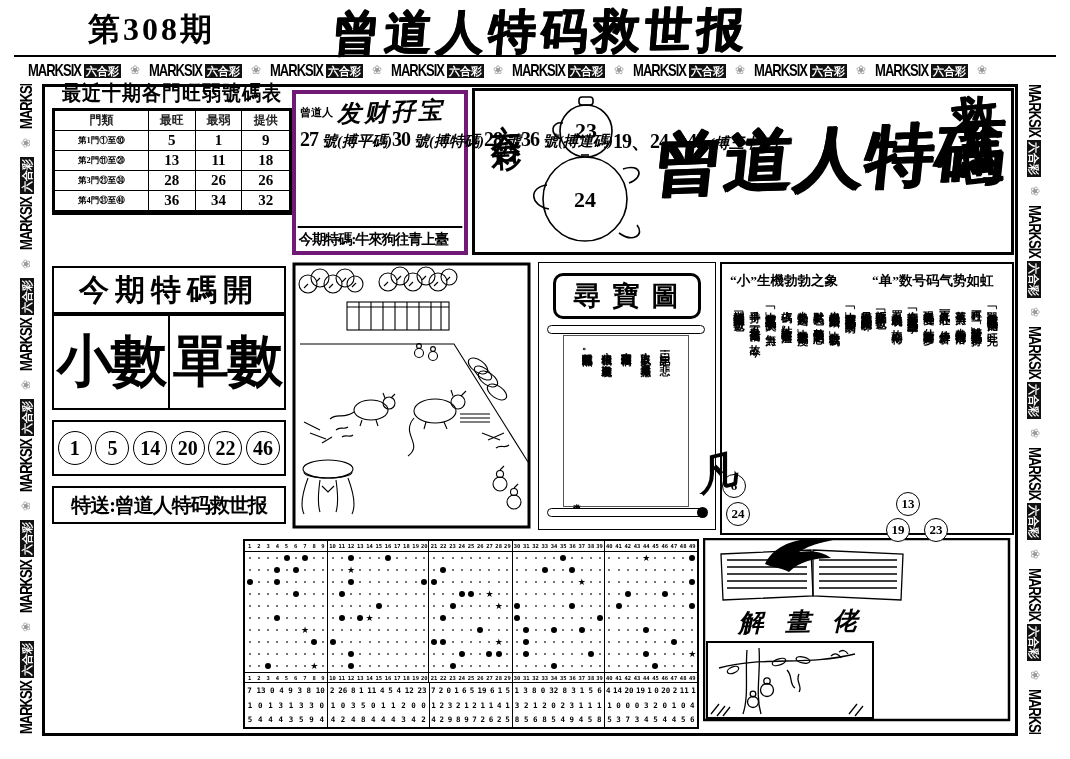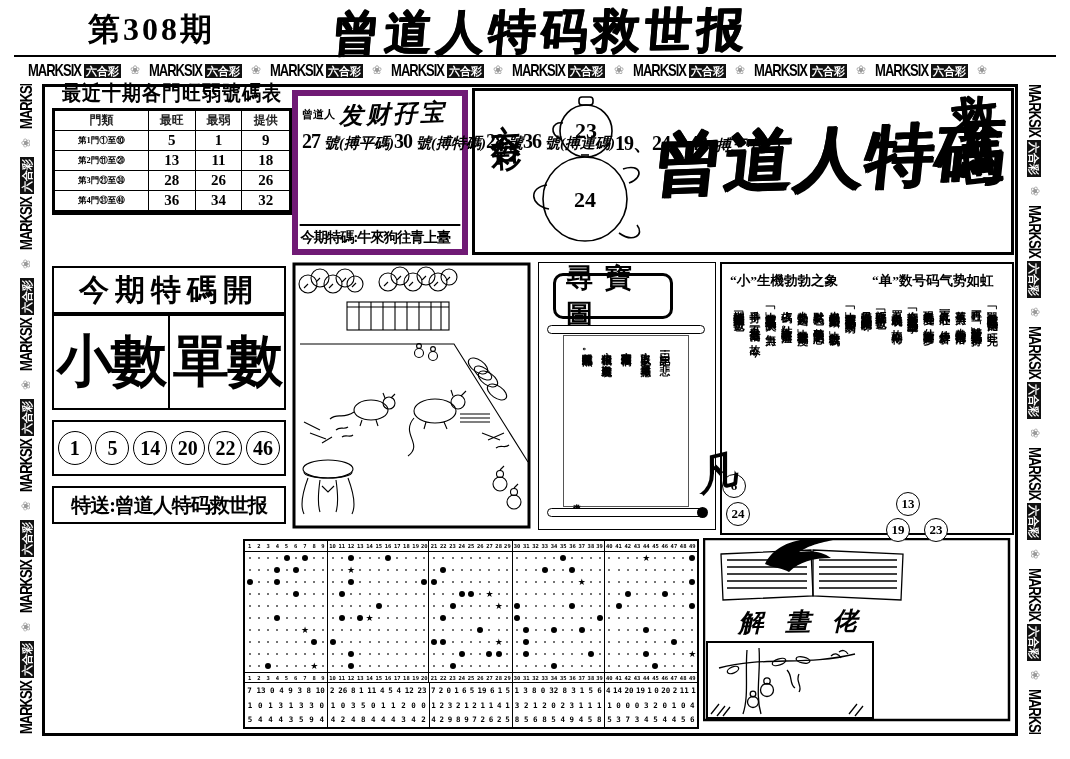--- a/index.html
+++ b/index.html
@@ -34,21 +34,21 @@
   
   .hotcold{position:absolute;left:52px;top:80px;width:240px;}
   .hc-title{font-size:19px;font-weight:900;letter-spacing:1px;text-align:center;
             transform:scaleY(1.1);margin-bottom:2px;white-space:nowrap;}
   .hc-tbl{border-collapse:collapse;width:100%;border:3px solid #000;box-shadow:0 2px 0 #000;}
   .hc-tbl th{font-size:12px;font-weight:bold;border:1px solid #000;padding:1px 0;color:#222;}
   .hc-tbl td{border:1px solid #000;text-align:center;font-size:15px;font-weight:bold;padding:1px 2px;}
   .hc-tbl td.lbl{font-size:8.5px;font-weight:bold;white-space:nowrap;padding:1px 1px;}
 
   
-  .facai{position:absolute;left:292px;top:90px;width:176px;height:165px;border:6px solid #701a75;
+  .facai{position:absolute;left:292px;top:90px;width:176px;height:165px;border:4px solid #701a75;
          display:flex;flex-direction:column;}
   .fc-head{display:flex;align-items:center;padding:2px 4px 0 4px;}
   .fc-by{font-size:11px;font-weight:bold;margin-right:4px;}
   .fc-title{font-size:24px;font-weight:900;font-style:italic;letter-spacing:3px;transform:rotate(-2deg);}
   .fc-lines{flex:1;display:flex;flex-direction:row;justify-content:space-around;padding:0 4px;}
   .fc-line{font-size:15px;font-weight:900;font-style:italic;white-space:nowrap;letter-spacing:0px;}
   .fc-line .num{font-size:20px;font-style:normal;font-weight:bold;letter-spacing:-1px;}
   .fc-foot{border-top:2px solid #000;font-size:14.5px;font-weight:900;white-space:nowrap;
            padding:2px 1px;letter-spacing:-1px;transform:scaleX(.98);}
 
@@ -77,21 +77,21 @@
         justify-content:center;font-size:20px;font-weight:bold;}
   .pred-spec{position:absolute;left:52px;top:486px;width:234px;height:38px;border:2px solid #000;
              display:flex;align-items:center;justify-content:center;font-size:20px;font-weight:900;
              white-space:nowrap;letter-spacing:-1px;}
 
   
   .pic{position:absolute;left:292px;top:262px;width:240px;height:268px;}
 
   
   .treasure{position:absolute;left:538px;top:262px;width:178px;height:268px;border:1px solid #000;}
-  .tr-title{position:absolute;left:14px;top:10px;width:120px;height:46px;border:3.5px solid #000;border-radius:10px;
+  .tr-title{position:absolute;left:14px;top:10px;width:148px;height:46px;border:3.5px solid #000;border-radius:10px;
             display:flex;align-items:center;justify-content:center;font-size:27px;font-weight:900;letter-spacing:12px;
             padding-left:10px;}
   .tr-rod{position:absolute;left:8px;width:158px;height:9px;border:1.5px solid #000;border-radius:5px;background:#fff;}
   .tr-rod.top{top:62px;}
   .tr-rod.bot{top:245px;}
   .tr-knob{position:absolute;right:-4px;top:-2px;width:11px;height:11px;background:#000;border-radius:50%;}
   .tr-paper{position:absolute;left:24px;top:72px;width:126px;height:172px;border:1px solid #555;
             display:flex;align-items:center;justify-content:center;}
   .tr-text{writing-mode:vertical-rl;text-orientation:upright;white-space:pre-line;font-size:10.5px;
            font-weight:bold;line-height:1.85;height:150px;}

